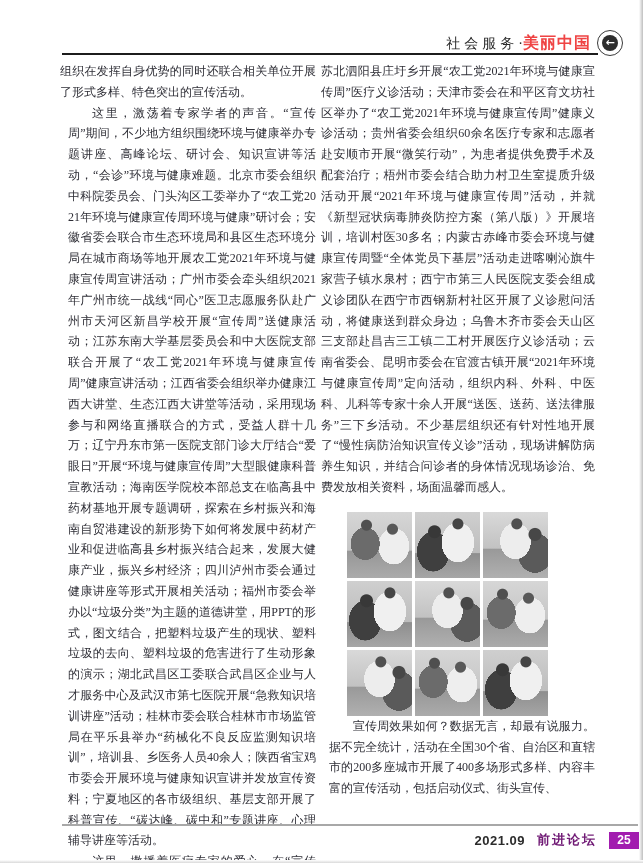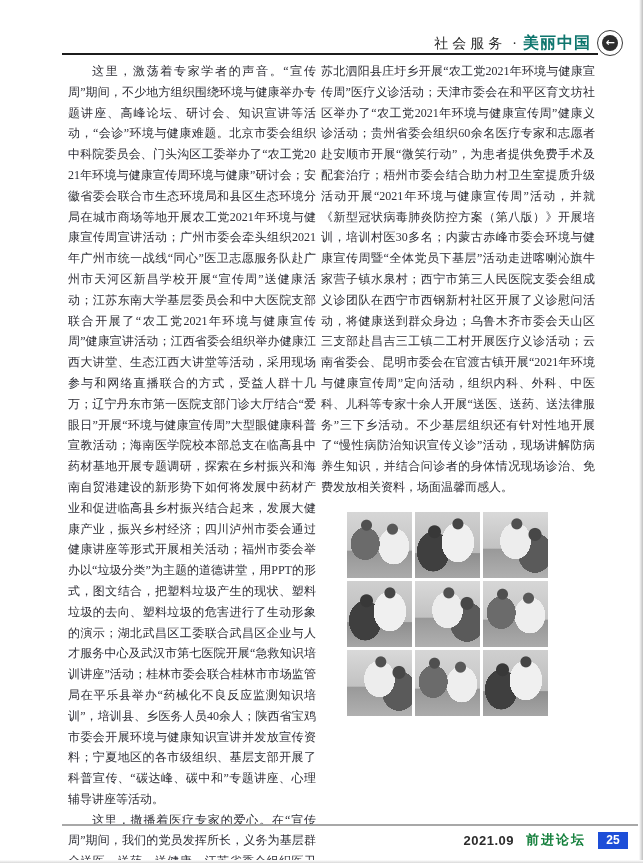--- a/index.html
+++ b/index.html
@@ -10,25 +10,25 @@
   }
   .page{position:absolute;inset:0;background:#fff;overflow:hidden;}
   .edge-right{position:absolute;top:0;right:0;width:4px;height:863px;
     background:linear-gradient(to right,#ffffff,#bfbfbf);}
   .edge-bottom{position:absolute;left:0;bottom:0;width:643px;height:3px;
     background:linear-gradient(to bottom,#ffffff,#d9d9d9);}
 
   
   .header-rule{position:absolute;left:62px;top:53px;width:536px;height:2px;background:#1c1c1c;}
   .header-text{position:absolute;top:33px;right:52px;white-space:nowrap;
-    display:flex;align-items:baseline;gap:6px;}
+    display:flex;align-items:baseline;}
   .header-section{font-size:14px;letter-spacing:4px;color:#2a2a2a;}
   .header-sep{font-size:14px;color:#2a2a2a;}
   .header-title{font-family:"Liberation Sans","DejaVu Sans",sans-serif;
-    font-weight:700;font-size:16px;letter-spacing:1px;color:#0f766e;}
+    font-weight:700;font-size:16px;letter-spacing:1px;color:#ef4444;}
   .logo-icon{position:absolute;left:597px;top:30px;width:24px;height:24px;
     border:1.5px solid #3a3a3a;border-radius:50%;display:flex;align-items:center;justify-content:center;background:#fff;}
   .logo-inner{width:16px;height:16px;border-radius:50%;background:#2d2d2d;color:#ffffff;
     font-family:"DejaVu Sans",sans-serif;font-size:11px;line-height:16px;text-align:center;font-weight:700;}
 
   
   .col{position:absolute;top:61px;}
   .col-left{left:60px;width:256px;}
   .col-right{left:321px;width:274px;}
   .col p{margin:0;font-size:12px;line-height:20.8px;text-align:justify;
@@ -54,62 +54,64 @@
   .photo.v3{background:
     radial-gradient(circle at 52% 18%, #505050 0 5px, rgba(0,0,0,0) 6px),
     radial-gradient(circle at 80% 34%, #474747 0 6px, rgba(0,0,0,0) 7px),
     radial-gradient(ellipse 17px 20px at 50% 44%, #ededed 0 90%, rgba(0,0,0,0) 91%),
     radial-gradient(ellipse 19px 22px at 80% 62%, #5a5a5a 0 90%, rgba(0,0,0,0) 91%),
     linear-gradient(180deg,#d9d9d9 0%,#c2c2c2 55%,#999999 56%,#b0b0b0 100%);}
   .closing{margin-top:21px;}
 
   
   .footer-rule{position:absolute;left:62px;top:824px;width:576px;height:2px;background:#a8a8a8;}
-  .footer{position:absolute;top:831px;right:15px;display:flex;align-items:center;gap:12px;
+  .footer{position:absolute;top:831px;right:4px;display:flex;align-items:center;gap:12px;
     font-family:"Liberation Sans","DejaVu Sans",sans-serif;}
   .footer-issue{font-size:13px;font-weight:700;color:#2b2b2b;letter-spacing:.5px;}
-  .footer-journal{font-size:13px;font-weight:700;color:#15803d;letter-spacing:2px;}
-  .page-badge{min-width:30px;height:17px;background:#1d4ed8;color:#ffffff;font-size:12px;
+  .footer-journal{font-size:13px;font-weight:700;color:#701a75;letter-spacing:2px;}
+  .page-badge{min-width:30px;height:17px;background:#a21caf;color:#ffffff;font-size:12px;
     font-weight:700;display:flex;align-items:center;justify-content:center;}
 </style>
 </head>
 <body>
 
 <div class="page">
 
   <div class="header-rule"></div>
   <div class="header-text">
     <span class="header-section">社会服务</span>
     <span class="header-sep">·</span>
     <span class="header-title">美丽中国</span>
   </div>
   <div class="logo-icon">
     <span class="logo-inner">←</span>
   </div>
 
   <div class="col col-left">
+    <p>组织在发挥自身优势的同时还联合相关单位开展了形式多样、特色突出的宣传活动。</p>
     <p class="indent">这里，激荡着专家学者的声音。“宣传周”期间，不少地方组织围绕环境与健康举办专题讲座、高峰论坛、研讨会、知识宣讲等活动，“会诊”环境与健康难题。北京市委会组织中科院委员会、门头沟区工委举办了“农工党2021年环境与健康宣传周环境与健康”研讨会；安徽省委会联合市生态环境局和县区生态环境分局在城市商场等地开展农工党2021年环境与健康宣传周宣讲活动；广州市委会牵头组织2021年广州市统一战线“同心”医卫志愿服务队赴广州市天河区新昌学校开展“宣传周”送健康活动；江苏东南大学基层委员会和中大医院支部联合开展了“农工党2021年环境与健康宣传周”健康宣讲活动；江西省委会组织举办健康江西大讲堂、生态江西大讲堂等活动，采用现场参与和网络直播联合的方式，受益人群十几万；辽宁丹东市第一医院支部门诊大厅结合“爱眼日”开展“环境与健康宣传周”大型眼健康科普宣教活动；海南医学院校本部总支在临高县中药材基地开展专题调研，探索在乡村振兴和海南自贸港建设的新形势下如何将发展中药材产业和促进临高县乡村振兴结合起来，发展大健康产业，振兴乡村经济；四川泸州市委会通过健康讲座等形式开展相关活动；福州市委会举办以“垃圾分类”为主题的道德讲堂，用PPT的形式，图文结合，把塑料垃圾产生的现状、塑料垃圾的去向、塑料垃圾的危害进行了生动形象的演示；湖北武昌区工委联合武昌区企业与人才服务中心及武汉市第七医院开展“急救知识培训讲座”活动；桂林市委会联合桂林市市场监管局在平乐县举办“药械化不良反应监测知识培训”，培训县、乡医务人员40余人；陕西省宝鸡市委会开展环境与健康知识宣讲并发放宣传资料；宁夏地区的各市级组织、基层支部开展了科普宣传、“碳达峰、碳中和”专题讲座、心理辅导讲座等活动。</p>
     <p class="indent">这里，撒播着医疗专家的爱心。在“宣传周”期间，我们的党员发挥所长，义务为基层群众送医、送药、送健康。江苏省委会组织医卫专家赴</p>
   </div>
 
   <div class="col col-right">
     <p>苏北泗阳县庄圩乡开展“农工党2021年环境与健康宣传周”医疗义诊活动；天津市委会在和平区育文坊社区举办了“农工党2021年环境与健康宣传周”健康义诊活动；贵州省委会组织60余名医疗专家和志愿者赴安顺市开展“微笑行动”，为患者提供免费手术及配套治疗；梧州市委会结合助力村卫生室提质升级活动开展“2021年环境与健康宣传周”活动，并就《新型冠状病毒肺炎防控方案（第八版）》开展培训，培训村医30多名；内蒙古赤峰市委会环境与健康宣传周暨“全体党员下基层”活动走进喀喇沁旗牛家营子镇水泉村；西宁市第三人民医院支委会组成义诊团队在西宁市西钢新村社区开展了义诊慰问活动，将健康送到群众身边；乌鲁木齐市委会天山区三支部赴昌吉三工镇二工村开展医疗义诊活动；云南省委会、昆明市委会在官渡古镇开展“2021年环境与健康宣传周”定向活动，组织内科、外科、中医科、儿科等专家十余人开展“送医、送药、送法律服务”三下乡活动。不少基层组织还有针对性地开展了“慢性病防治知识宣传义诊”活动，现场讲解防病养生知识，并结合问诊者的身体情况现场诊治、免费发放相关资料，场面温馨而感人。</p>
 
     <div class="photo-grid">
       <div class="photo v1"></div>
       <div class="photo v2"></div>
       <div class="photo v3"></div>
       <div class="photo v2"></div>
       <div class="photo v3"></div>
       <div class="photo v1"></div>
       <div class="photo v3"></div>
       <div class="photo v1"></div>
       <div class="photo v2"></div>
     </div>
 
+    <p class="indent closing">宣传周效果如何？数据无言，却最有说服力。据不完全统计，活动在全国30个省、自治区和直辖市的200多座城市开展了400多场形式多样、内容丰富的宣传活动，包括启动仪式、街头宣传、</p>
   </div>
 
   <div class="footer-rule"></div>
   <div class="footer">
     <span class="footer-issue">2021.09</span>
     <span class="footer-journal">前进论坛</span>
     <span class="page-badge">25</span>
   </div>
 
   <div class="edge-right"></div>

